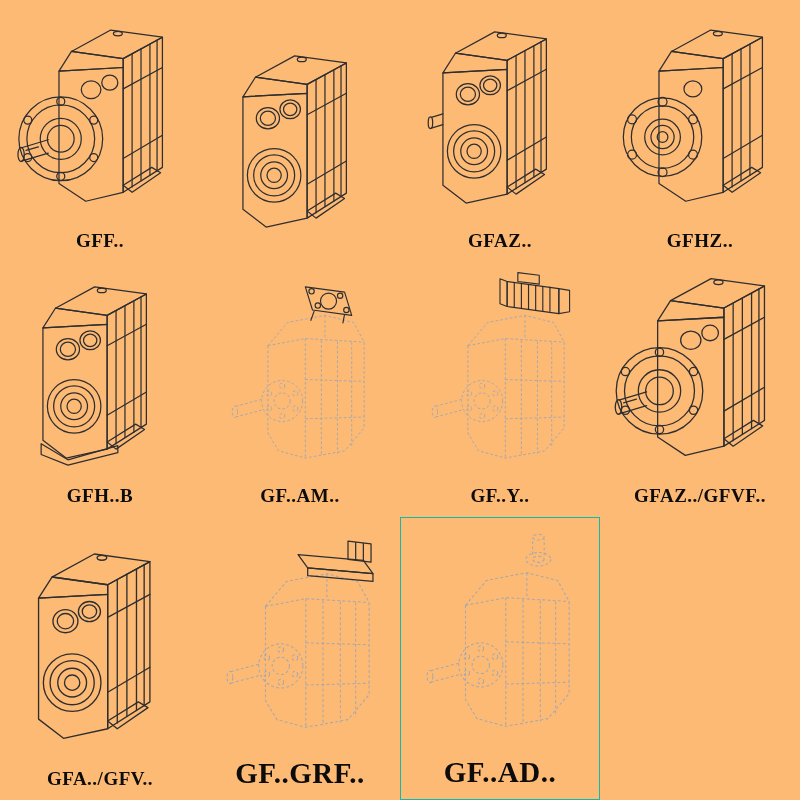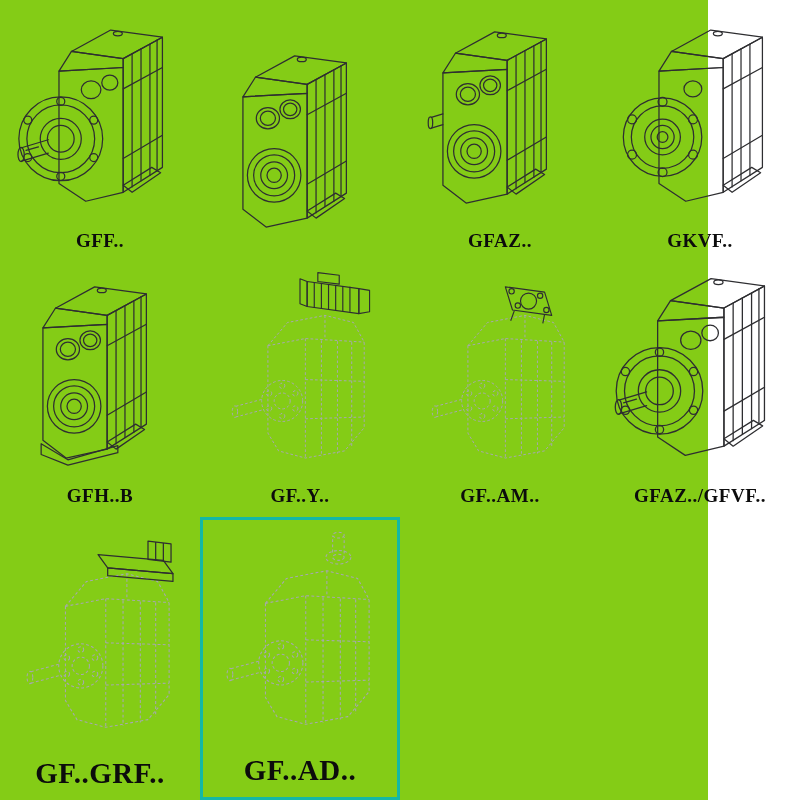--- a/index.html
+++ b/index.html
@@ -1,28 +1,28 @@
 <!DOCTYPE html>
 <html><head>
 <meta charset="utf-8">
 <style>
   * { margin:0; padding:0; box-sizing:border-box; }
   html,body { width:800px; height:800px; background:#ffffff; overflow:hidden; }
-  .page { width:708px; height:800px; background:#84cc16; }
+  .page { width:800px; height:800px; background:#fdba74; }
   .grid {
     display:grid;
     grid-template-columns:repeat(4,200px);
     grid-template-rows:262px 255px 283px;
   }
   .cell {
     display:flex; flex-direction:column;
     align-items:center; justify-content:flex-end;
     padding-bottom:10px;
   }
-  .cell.boxed { border:3px solid #14b8a6;text-align:right; }
+  .cell.boxed { border:1px solid #14b8a6;text-align:right; }
   .drawing { width:192px; height:214px; }
   .row3 .drawing { height:232px; }
   .label {
     font-family:"Liberation Serif","DejaVu Serif",serif;
     font-weight:700; font-size:19px; color:#0c0c0c;
     letter-spacing:.5px; white-space:nowrap; margin-top:2px;
   }
   .label.big { font-size:29px; }
   .defs { position:absolute; width:0; height:0; overflow:hidden; }
 </style>
@@ -234,52 +234,58 @@
       <svg class="drawing" viewBox="0 0 200 240">
           <use href="#gb-hollow"></use>
         </svg>
       <figcaption class="label">GFAZ..</figcaption>
     </figure>
 
     <figure class="cell">
       <svg class="drawing" viewBox="0 0 200 240">
           <use href="#gb-flange2"></use>
         </svg>
-      <figcaption class="label">GKVF..</figcaption>
+      <figcaption class="label">GFHZ..</figcaption>
     </figure>
 
 
     <figure class="cell">
       <svg class="drawing" viewBox="0 0 200 240">
           <use href="#gb-foot"></use>
         </svg>
       <figcaption class="label">GFH..B</figcaption>
     </figure>
 
     <figure class="cell">
       <svg class="drawing" viewBox="0 0 200 240">
+          <use href="#gb-d-am"></use>
+        </svg>
+      <figcaption class="label">GF..AM..</figcaption>
+    </figure>
+
+    <figure class="cell">
+      <svg class="drawing" viewBox="0 0 200 240">
           <use href="#gb-d-y"></use>
         </svg>
       <figcaption class="label">GF..Y..</figcaption>
     </figure>
 
-    <figure class="cell">
-      <svg class="drawing" viewBox="0 0 200 240">
-          <use href="#gb-d-am"></use>
-        </svg>
-      <figcaption class="label">GF..AM..</figcaption>
-    </figure>
-
     <figure class="cell row3">
       <svg class="drawing" viewBox="0 0 200 240">
           <use href="#gb-flange"></use>
         </svg>
       <figcaption class="label">GFAZ../GFVF..</figcaption>
     </figure>
 
+    <figure class="cell row3">
+      <svg class="drawing" viewBox="0 0 200 240">
+          <use href="#gb-bore"></use>
+        </svg>
+      <figcaption class="label">GFA../GFV..</figcaption>
+    </figure>
 
     <figure class="cell row3">
       <svg class="drawing" viewBox="0 0 200 240">
           <use href="#gb-d-grf"></use>
         </svg>
       <figcaption class="label big">GF..GRF..</figcaption>
     </figure>
 
     <figure class="cell row3 boxed">
       <svg class="drawing" viewBox="0 0 200 240">

